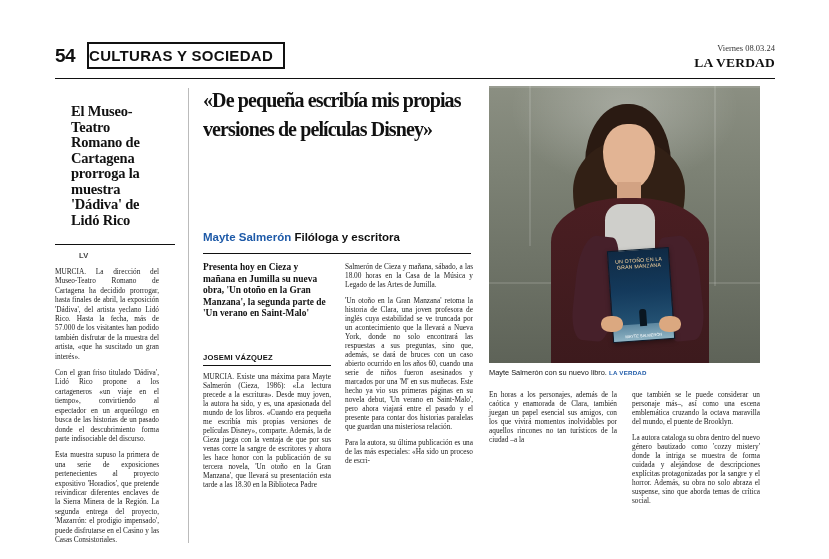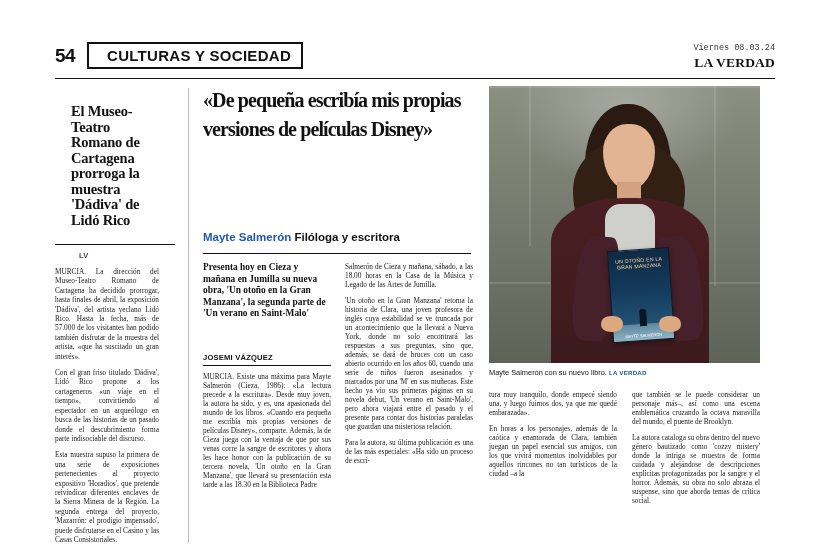--- a/index.html
+++ b/index.html
@@ -40,37 +40,37 @@
     letter-spacing: -0.5px;
   }
   .section-box {
     position: absolute;
     left: 32px;
     top: -3px;
     border-left: 2px solid #111;
     border-top: 2px solid #111;
     border-bottom: 2px solid #111;
     border-right: 2px solid #111;
-    padding: 4px 10px 5px 18px;
+    padding: 4px 10px 5px 0;
     height: 27px;
   }
   .section-name {
     font-family: "Liberation Sans", sans-serif;
     font-weight: bold;
     font-size: 15px;
     letter-spacing: 0.3px;
     color: #111;
     line-height: 16px;
   }
   .date-line {
     position: absolute;
     right: 0;
     top: -2px;
     text-align: left;
-    font-family: Liberation Mono, monospace;
+    font-family: Liberation Serif, serif;
     font-size: 8.5px;
     color: #333;
   }
   .brand {
     position: absolute;
     right: 0;
     top: 10px;
     text-align: right;
     font-family: "Liberation Serif", serif;
     font-weight: bold;
@@ -438,21 +438,20 @@
     <p>MURCIA. Existe una máxima para Mayte Salmerón (Cieza, 1986): «La lectura precede a la escritura». Desde muy joven, la autora ha sido, y es, una apasionada del mundo de los libros. «Cuando era pequeña me escribía mis propias versiones de películas Disney», comparte. Además, la de Cieza juega con la ventaja de que por sus venas corre la sangre de escritores y ahora les hace honor con la publicación de su tercera novela, 'Un otoño en la Gran Manzana', que llevará su presentación esta tarde a las 18.30 en la Biblioteca Padre</p>
   </div>
 
   <div class="col" id="col2">
     <p>Salmerón de Cieza y mañana, sábado, a las 18.00 horas en la Casa de la Música y Legado de las Artes de Jumilla.</p>
     <p>'Un otoño en la Gran Manzana' retoma la historia de Clara, una joven profesora de inglés cuya estabilidad se ve truncada por un acontecimiento que la llevará a Nueva York, donde no solo encontrará las respuestas a sus preguntas, sino que, además, se dará de bruces con un caso abierto ocurrido en los años 60, cuando una serie de niños fueron asesinados y marcados por una 'M' en sus muñecas. Este hecho ya vio sus primeras páginas en su novela debut, 'Un verano en Saint-Malo', pero ahora viajará entre el pasado y el presente para contar dos historias paralelas que guardan una misteriosa relación.</p>
     <p>Para la autora, su última publicación es una de las más especiales: «Ha sido un proceso de escri-</p>
   </div>
 
   <div class="col" id="col3">
-    <p>tura muy tranquilo, donde empecé siendo una, y luego fuimos dos, ya que me quedé embarazada».</p>
     <p>En horas a los personajes, además de la caótica y enamorada de Clara, también juegan un papel esencial sus amigos, con los que vivirá momentos inolvidables por aquellos rincones no tan turísticos de la ciudad –a la</p>
   </div>
 
   <div class="col" id="col4">
     <p>que también se le puede considerar un personaje más–, así como una escena emblemática cruzando la octava maravilla del mundo, el puente de Brooklyn.</p>
     <p>La autora cataloga su obra dentro del nuevo género bautizado como 'cozzy mistery' donde la intriga se muestra de forma cuidada y alejándose de descripciones explícitas protagonizadas por la sangre y el horror. Además, su obra no solo abraza el suspense, sino que aborda temas de crítica social.</p>
   </div>
 
   <div class="photo-wrap">
     <div class="photo">

